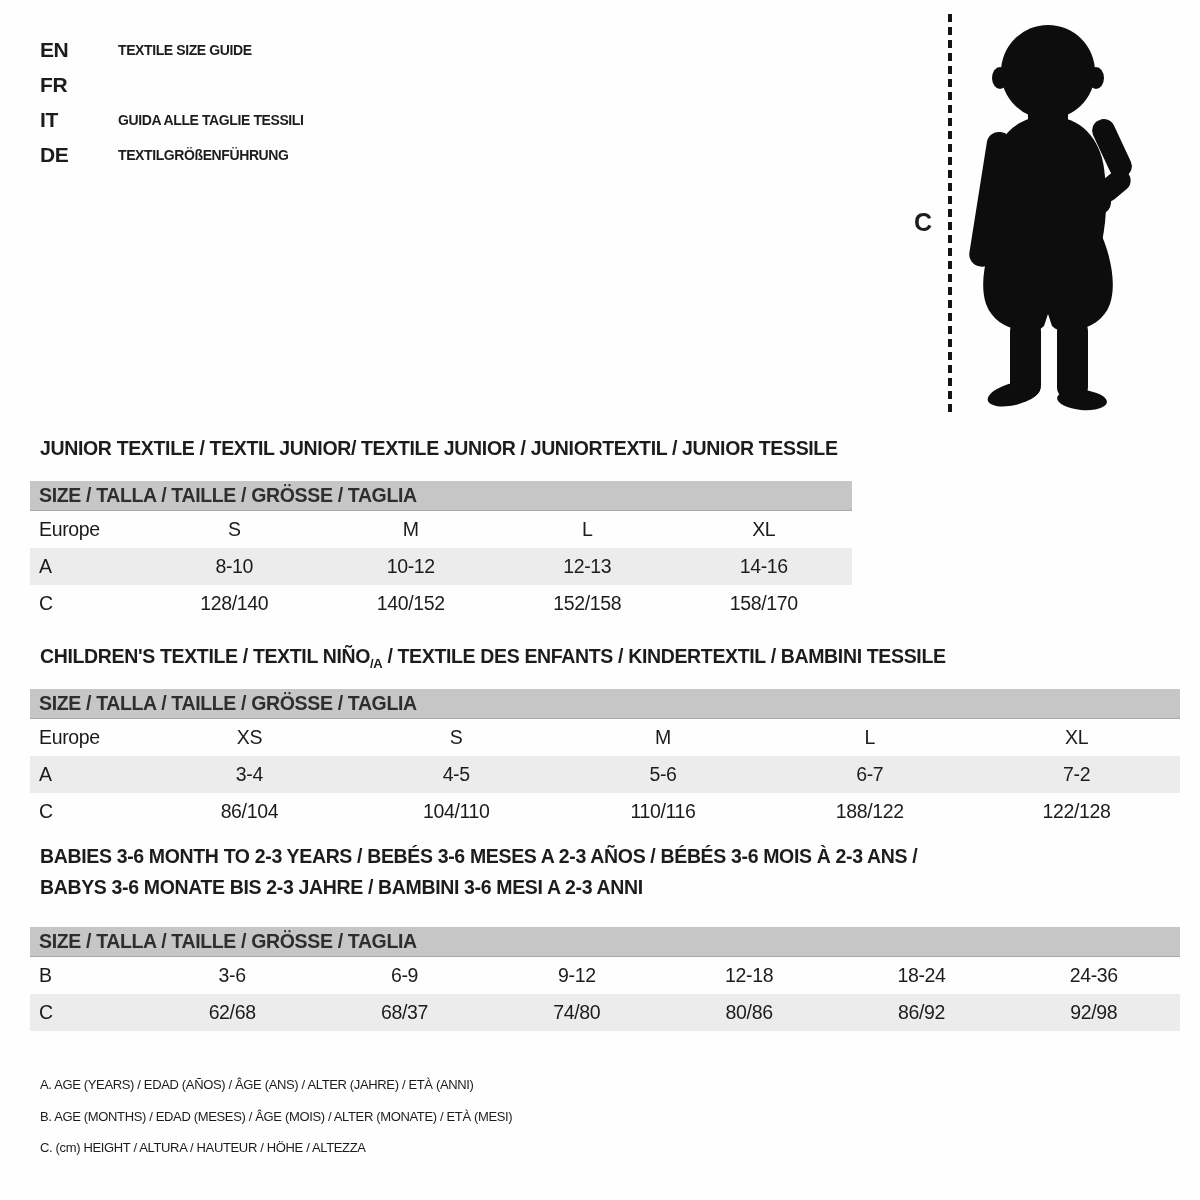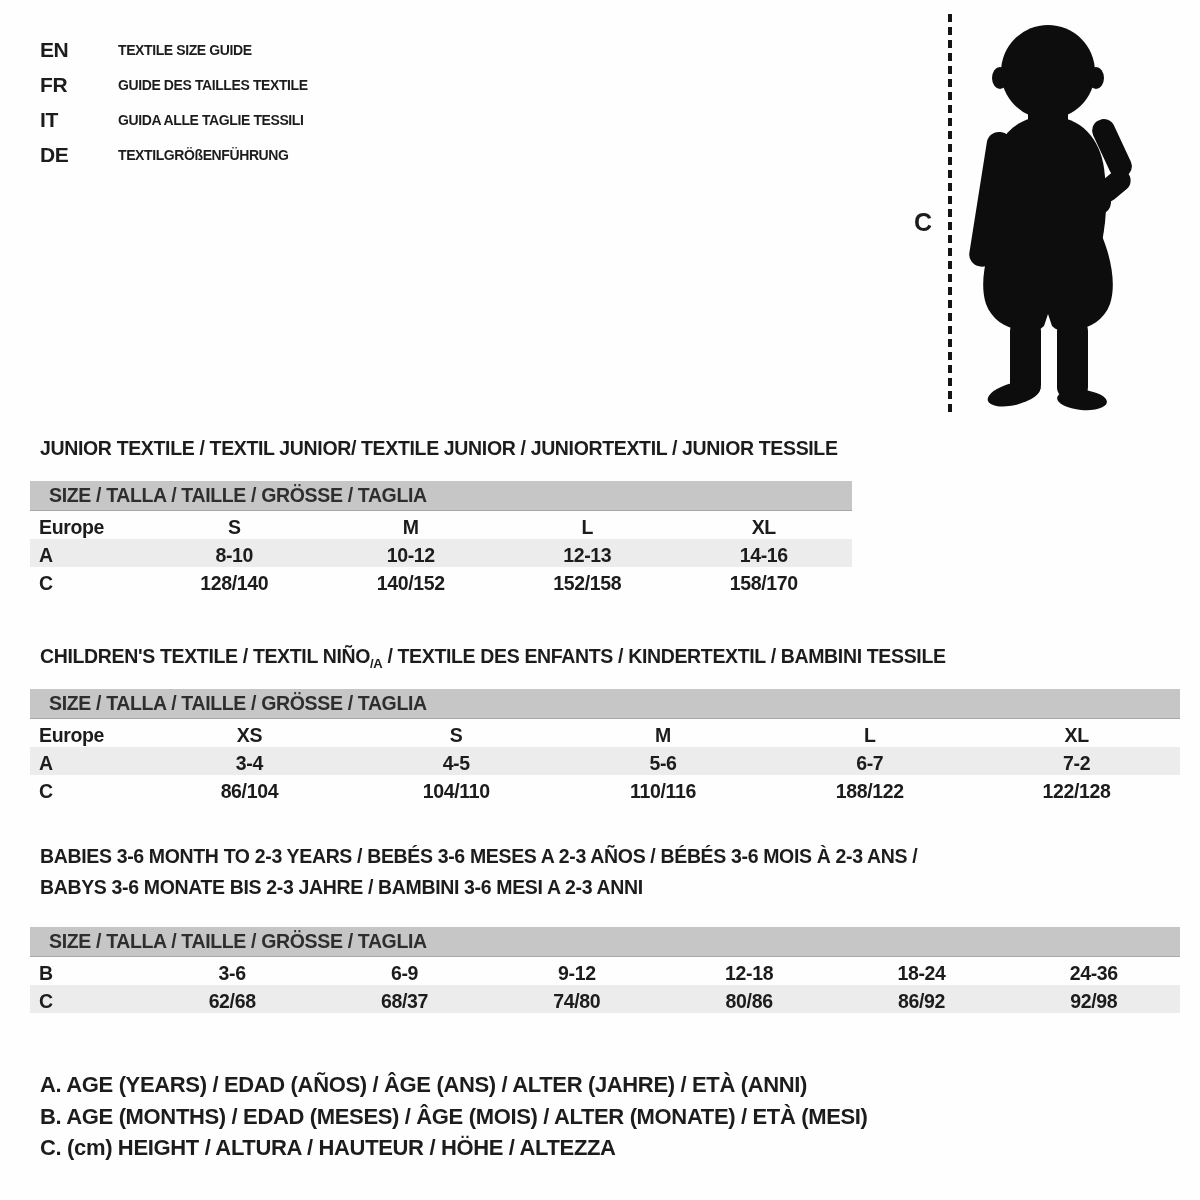--- a/index.html
+++ b/index.html
@@ -30,43 +30,42 @@
   .h-junior{left:40px;top:433px}
   .h-children{left:40px;top:641px}
   .h-babies{left:40px;top:841px}
 
   
   .size-table{left:30px}
   .t-junior{top:481px;width:822px}
   .t-children{top:689px;width:1150px}
   .t-babies{top:927px;width:1150px}
   .band{height:30px;background:var(--band,#c6c6c6);display:flex;align-items:center;
-    padding-left:19px;box-sizing:border-box;border-bottom:1px solid #a8a8a8;
+    padding-left:9px;box-sizing:border-box;border-bottom:1px solid #a8a8a8;
     font-size:19.5px;font-weight:700;color:#2e2e2e;letter-spacing:-0.35px}
-  .trow{display:flex;align-items:flex-end;height:28px;font-size:19.5px;font-weight:700;
+  .trow{display:flex;align-items:center;height:37px;font-size:19.5px;font-weight:400;
     letter-spacing:-0.35px}
   .trow.alt{background:var(--alt_row,#ececec)}
   .tlabel{width:116px;padding-left:9px;box-sizing:border-box}
   .tval{flex:1;text-align:center}
 
   
   .legend{left:40px;top:1069px}
-  .legend-line{font-size:22px;font-weight:700;letter-spacing:-0.35px;line-height:31.5px}
+  .legend-line{font-size:13px;font-weight:400;letter-spacing:-0.35px;line-height:31.5px}
 </style>
 </head>
 <body>
 
 <div class="abs lang-block">
   <div class="lang-row">
     <span class="lang-code">EN</span>
     <span class="lang-title">TEXTILE SIZE GUIDE</span>
   </div>
   <div class="lang-row">
     <span class="lang-code">FR</span>
-    <span class="lang-title">GUIDE DES TAILLES TEXTILE</span>
   </div>
   <div class="lang-row">
     <span class="lang-code">IT</span>
     <span class="lang-title">GUIDA ALLE TAGLIE TESSILI</span>
   </div>
   <div class="lang-row">
     <span class="lang-code">DE</span>
     <span class="lang-title">TEXTILGRÖßENFÜHRUNG</span>
   </div>
 </div>

